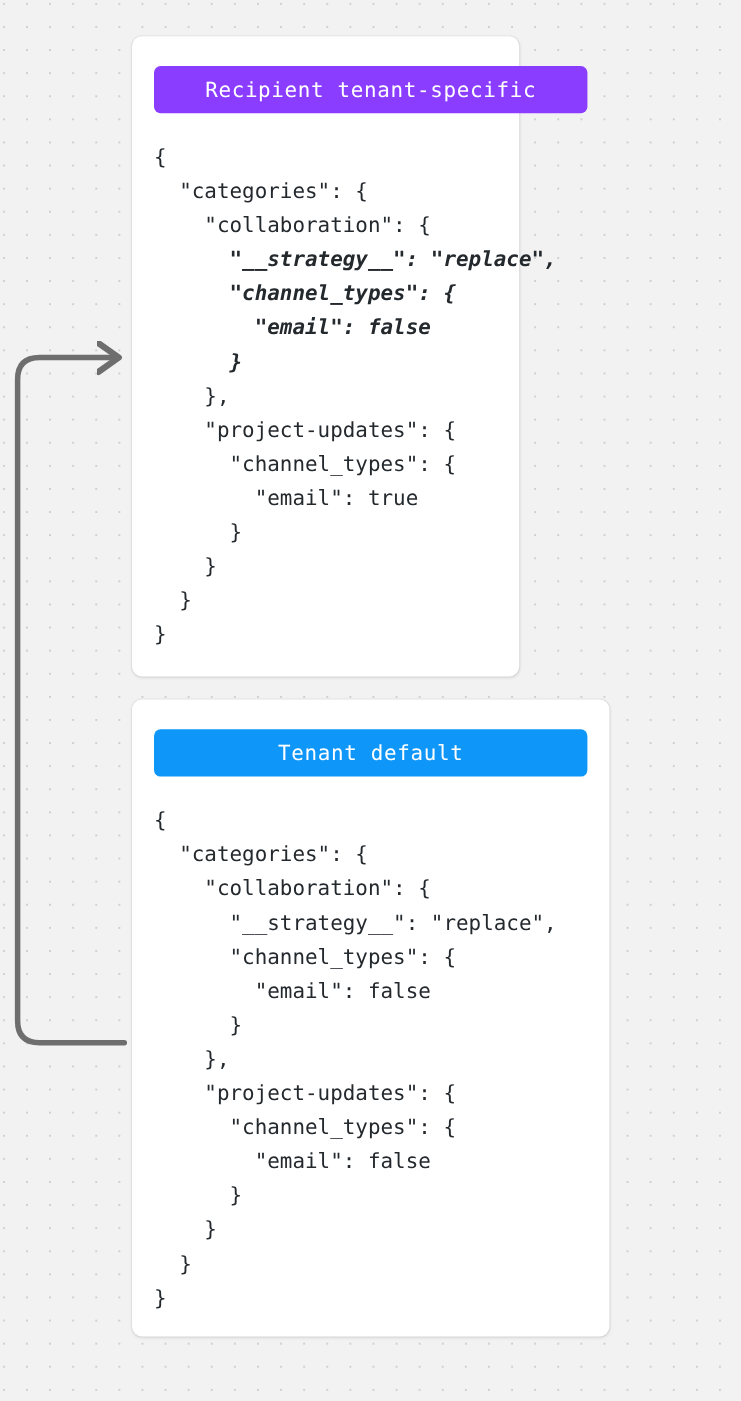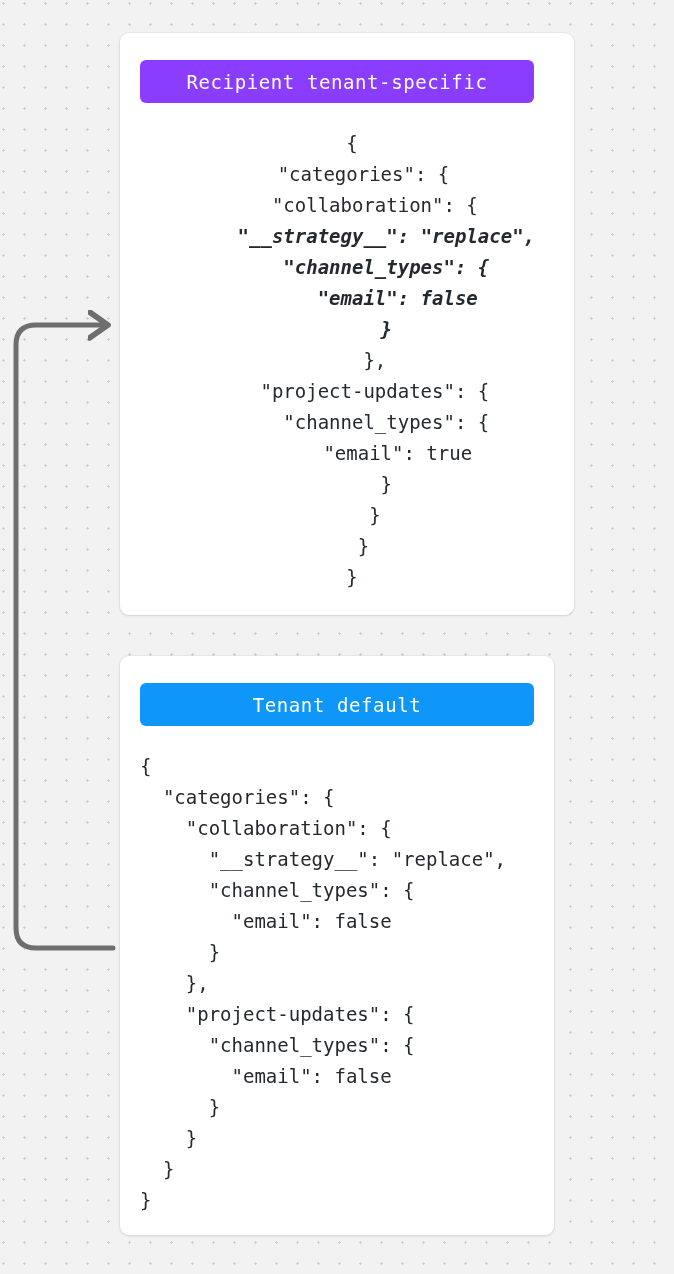--- a/index.html
+++ b/index.html
@@ -33,28 +33,27 @@
   .card {
     position: absolute;
     background: #ffffff;
     border-radius: 9px;
     box-shadow: 0 1px 3px rgba(0,0,0,0.10), 0 0 0 1px rgba(0,0,0,0.035);
   }
 
   #card-recipient {
     left: 120px;
     top: 33px;
-    width: 454px;
+    width: 352px;
     height: 582px;
-    text-align: center;
   }
 
   #card-tenant {
     left: 120px;
-    top: 656px;
+    top: 636px;
     width: 434px;
     height: 579px;
   }
 
   .card-badge {
     position: absolute;
     left: 20px;
     top: 27px;
     width: 394px;
     height: 43px;

